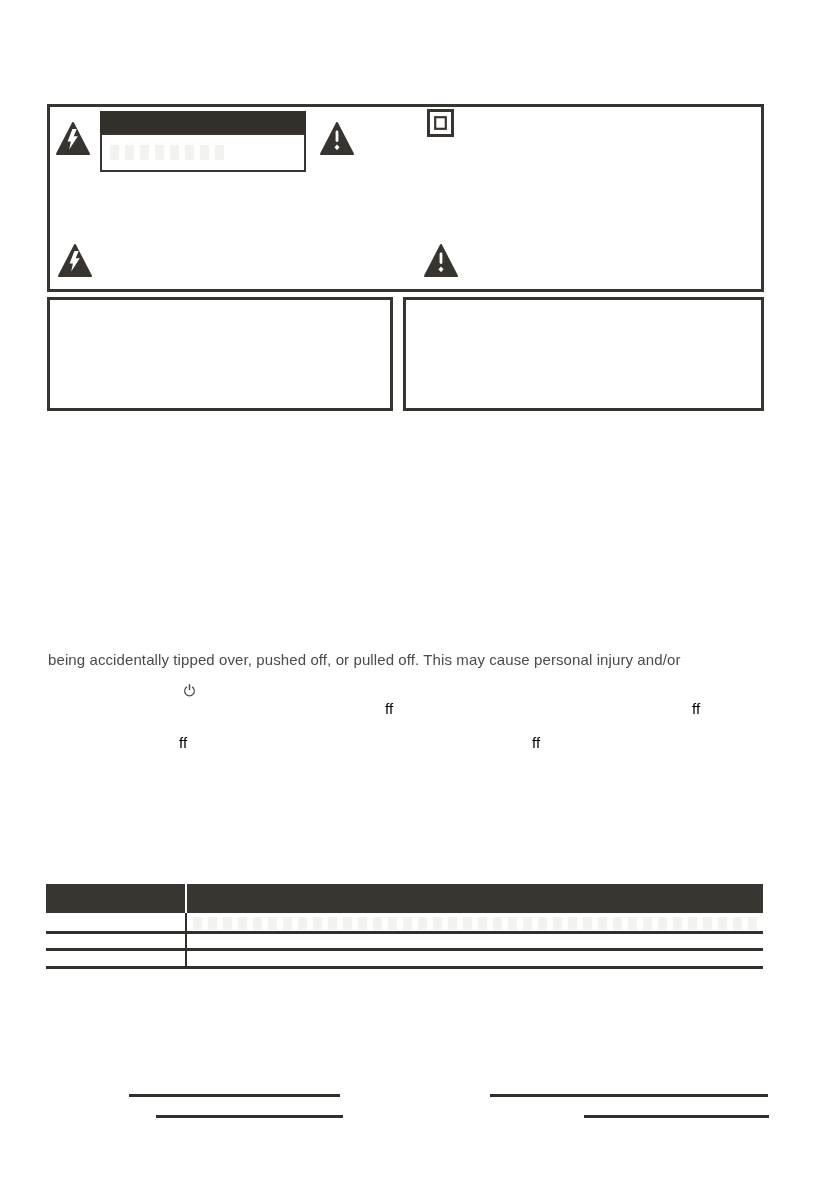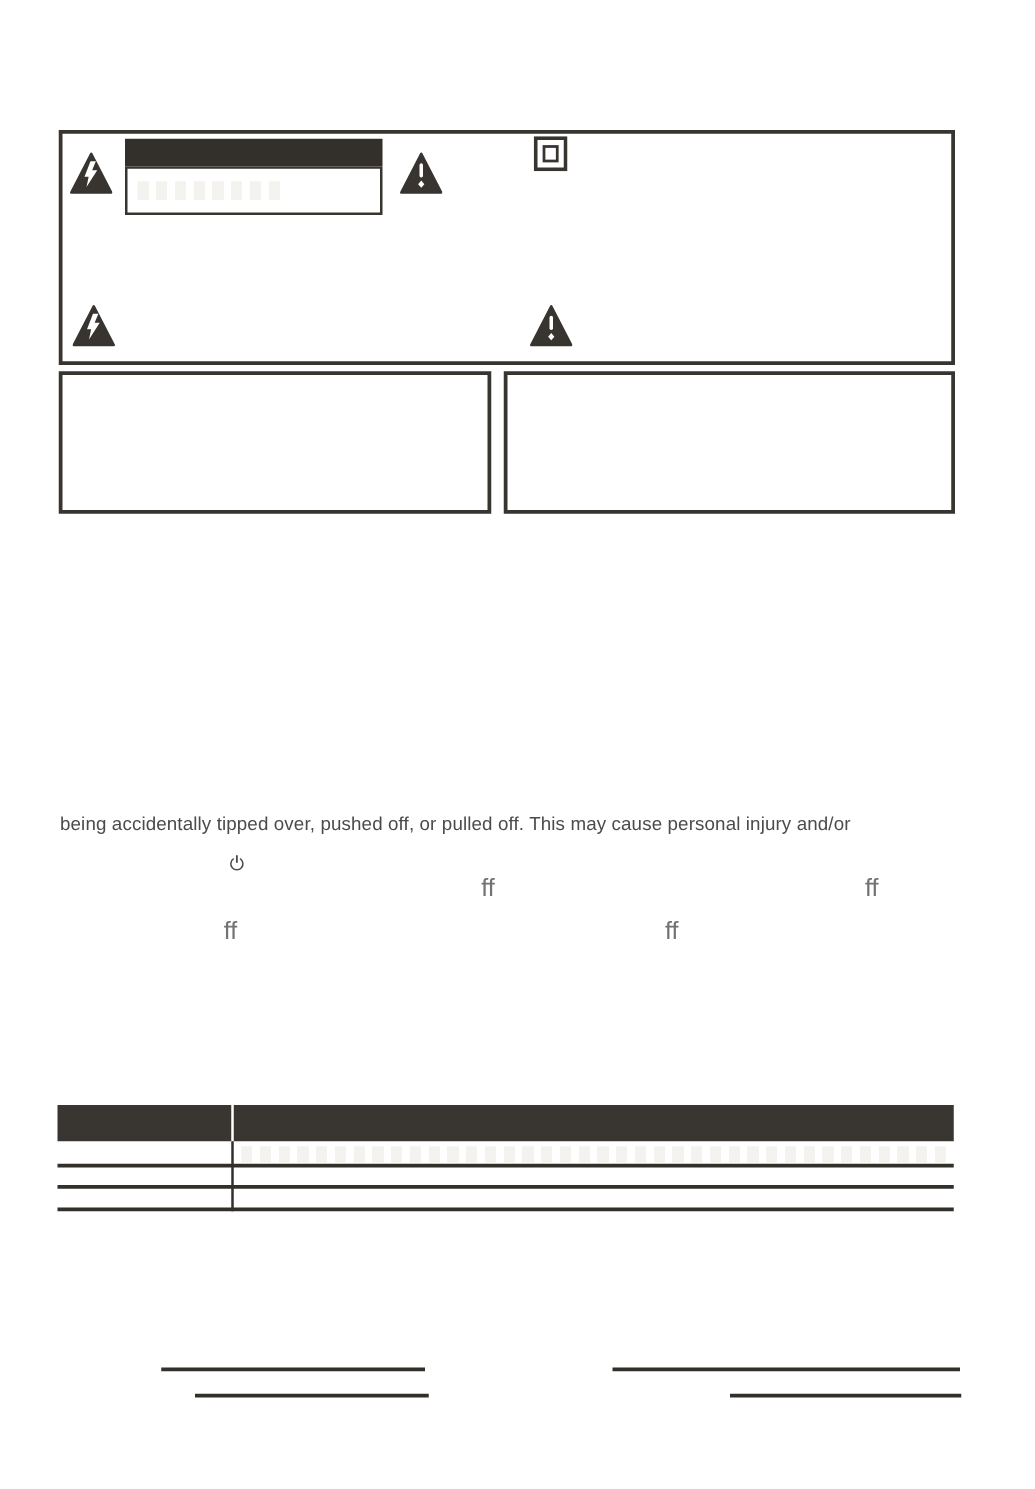--- a/index.html
+++ b/index.html
@@ -35,22 +35,22 @@
   }
   .body-line {
     position: absolute;
     font-size: 15px;
     color: #4b4b4b;
     letter-spacing: 0.1px;
     white-space: nowrap;
   }
   .lig {
     position: absolute;
-    font-size: 20px;
-    color: #737373;
+    font-size: 15px;
+    color: #000000;
   }
   .ghost {
     position: absolute;
     background: repeating-linear-gradient(90deg,
       #f2f1ee 0px, #f2f1ee 9px,
       #ffffff 9px, #ffffff 15px);
     opacity: 0.9;
   }
   .icon { position: absolute; line-height: 0; }
 </style>

